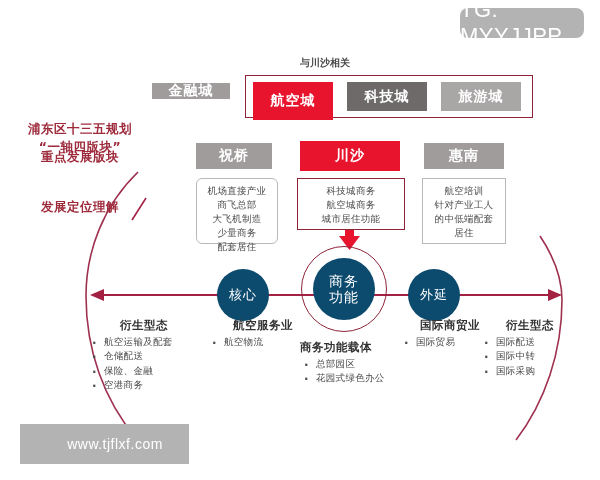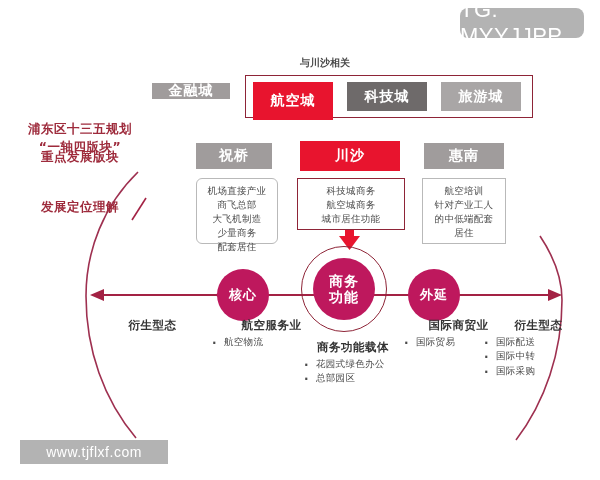--- a/index.html
+++ b/index.html
@@ -36,22 +36,23 @@
     justify-content: center;
   }
   #wm-top {
     right: 16px; top: 8px;
     width: 124px; height: 30px;
     font-size: 22px;
     border-radius: 8px;
   }
   #wm-bottom {
     left: 20px; bottom: 16px;
-    width: 148px; height: 24px;
+    width: 148px; height: 40px;
     font-size: 14px;
+    padding-left: 21px;
   }
 
   
   .row-label {
     color: #9e2b3c;
     font-weight: bold;
     font-size: 12.5px;
     line-height: 1.45;
     text-align: center;
     letter-spacing: 0.5px;
@@ -114,27 +115,27 @@
   .detail-gray { border: 1px solid #b9b9b9; }
   .detail-red  { border: 1.6px solid #8e2437; }
 
   #detail-zhuqiao  { left: 196px; top: 178px; width: 82px;  height: 66px; border-radius: 6px; }
   #detail-chuansha { left: 297px; top: 178px; width: 108px; height: 52px; }
   #detail-huinan   { left: 422px; top: 178px; width: 84px;  height: 66px; }
 
   
   .circle {
     border-radius: 50%;
-    background: #be185d;
+    background: #0c4a6e;
     color: #ffffff;
     display: flex;
     align-items: center;
     justify-content: center;
     text-align: right;
-    font-weight: bold;
+    font-weight: normal;
     letter-spacing: 1px;
   }
   #circle-core {
     left: 217px; top: 269px;
     width: 52px; height: 52px;
     font-size: 13px;
   }
   #circle-outer {
     left: 408px; top: 269px;
     width: 52px; height: 52px;
@@ -156,21 +157,20 @@
     z-index: 2;
   }
 
   
   .group-title {
     font-weight: bold;
     font-size: 11.5px;
     color: #333333;
     letter-spacing: 0.5px;
     margin-bottom: 2px;
-    padding-left: 17px;
   }
   .group-list {
     list-style: none;
     margin: 0;
     padding: 0;
   }
   .group-list li {
     font-size: 9.5px;
     color: #4a4a4a;
     line-height: 1.5;
@@ -264,34 +264,40 @@
 <div class="abs circle" id="circle-center">
   <div>
     <div>商务</div>
     <div>功能</div>
   </div>
 </div>
 <div class="abs circle" id="circle-outer">外延</div>
 
 <div class="group" id="group-left-derived">
   <div class="group-title title-center">衍生型态</div>
+  <ul class="group-list">
+      <li>航空运输及配套</li>
+      <li>仓储配送</li>
+      <li>保险、金融</li>
+      <li>空港商务</li>
+    </ul>
 </div>
 
 <div class="group" id="group-aviation">
   <div class="group-title title-center">航空服务业</div>
   <ul class="group-list">
       <li>航空物流</li>
     </ul>
 </div>
 
 <div class="group" id="group-carrier">
   <div class="group-title">商务功能载体</div>
   <ul class="group-list">
+      <li>总部园区</li>
       <li>花园式绿色办公</li>
-      <li>总部园区</li>
     </ul>
 </div>
 
 <div class="group" id="group-trade">
   <div class="group-title title-center">国际商贸业</div>
   <ul class="group-list">
       <li>国际贸易</li>
     </ul>
 </div>
 

